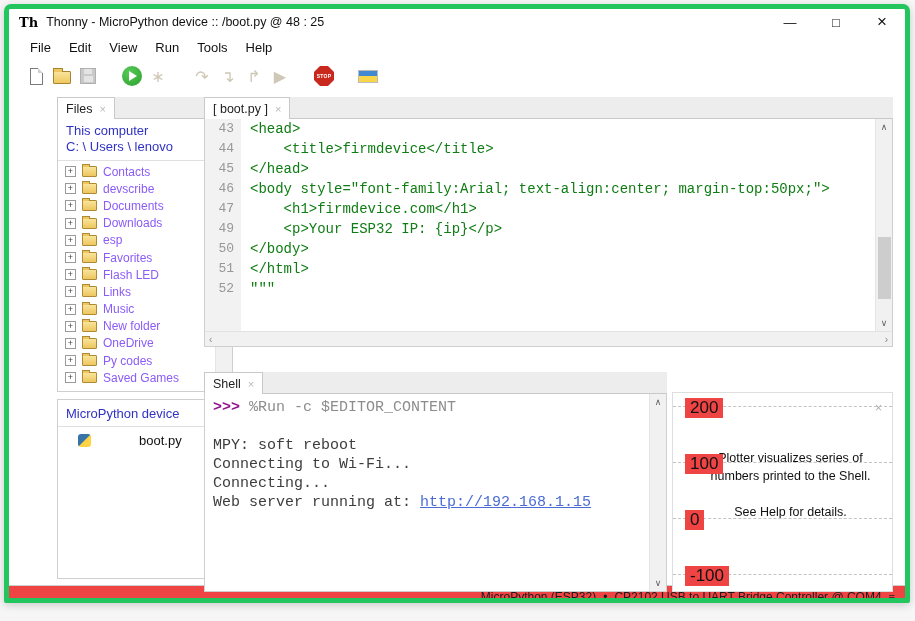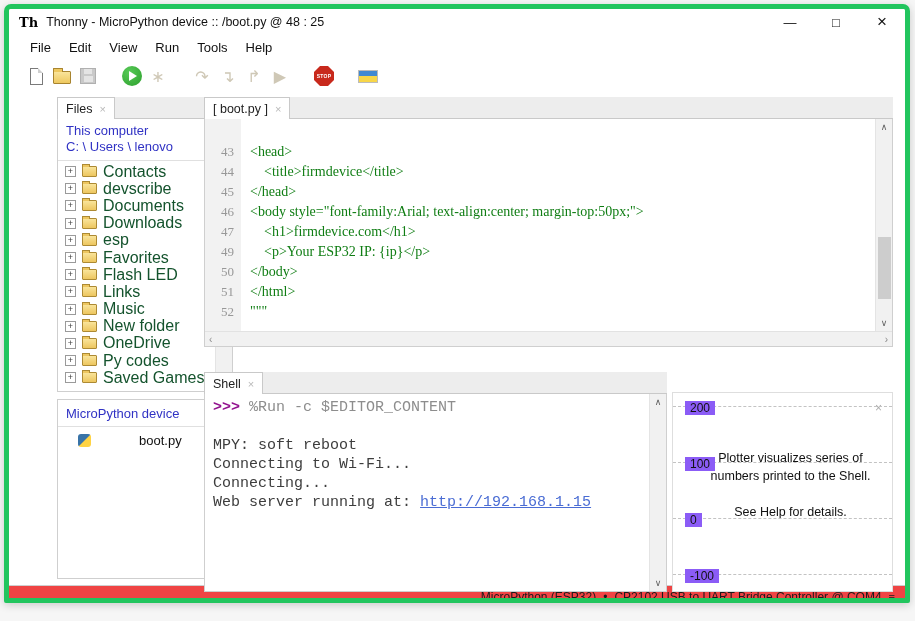--- a/index.html
+++ b/index.html
@@ -58,39 +58,39 @@
   .panel-menu { position:absolute; right:22px; top:5px; font-size:11px; font-weight:bold; color:#333; }
 
   .tree { padding-top:2px; }
   .trow { display:flex; align-items:center; height:17.2px; padding-left:7px; }
   .expander { width:11px; height:11px; border:1px solid #9a9a9a; background:#fff; color:#444;
               font-size:9px; line-height:9px; text-align:center; flex:0 0 11px; }
   .cssfolder { width:15px; height:11px; background:linear-gradient(#f9e49a,#edc65f); border:1px solid #ad8a33;
                border-radius:1px; margin:0 6px 0 6px; position:relative; flex:0 0 15px; }
   .cssfolder::before { content:""; position:absolute; left:-1px; top:-3px; width:6px; height:2px;
                        background:#edc65f; border:1px solid #ad8a33; border-bottom:none; }
-  .tlabel { font-size:16px; color:#14532d; white-space:nowrap; }
+  .tlabel { font-size:12px; color:#8b5cf6; white-space:nowrap; }
 
   .vscroll { position:absolute; top:0; right:0; bottom:0; width:17px; background:#f1f1f1; border-left:1px solid #e4e4e4; }
   .sarrow { position:absolute; left:0; width:100%; text-align:center; font-size:9px; color:#5f5f5f; }
   .sarrow.up { top:3px; } .sarrow.down { bottom:3px; }
   .sthumb { position:absolute; left:2px; width:13px; background:#cdcdcd; }
 
   .device-panel { margin-top:7px; height:180px; border:1px solid #cfcfcf; position:relative; background:#fff; }
   .dheader { padding:4px 8px; border-bottom:1px solid #e0e0e0; position:relative; }
   .file-row { display:flex; align-items:center; height:18px; padding-left:20px; margin-top:4px;gap:43px; }
   .py-icon { width:13px; height:13px; border-radius:3px; margin-right:5px;
              background:linear-gradient(135deg,#3873a7 49%,#ffd343 51%); flex:0 0 13px; }
   .flabel { font-size:13px; color:#111; }
 
   .rightcol { position:absolute; left:195px; top:4px; right:12px; height:482px; }
   .editor-body { height:228px; border:1px solid #cfcfcf; border-top:none; position:relative; background:#fff; }
   .gutter-bg { position:absolute; left:0; top:0; bottom:15px; width:36px; background:#f2f2f2; }
-  .codearea { position:absolute; left:0; top:0; right:17px; bottom:15px; overflow:hidden; padding-top:23px;
-              font-family:Liberation Serif, serif; font-size:14px; }
+  .codearea { position:absolute; left:0; top:0; right:17px; bottom:15px; overflow:hidden; padding-top:0;
+              font-family:Liberation Mono, monospace; font-size:14px; }
   .code-line { display:flex; height:20px; line-height:20px; }
   .lno { width:36px; flex:0 0 36px; text-align:right; padding-right:7px; color:#989898; background:#f2f2f2; font-size:13px; }
   .lno.current { color:#2d2d2d; font-weight:bold; }
   .ctext { padding-left:9px; white-space:pre; color:var(--code-green); }
   .caret { display:inline-block; width:0; border-left:1.5px solid #000; height:15px; vertical-align:-2px; }
   .ed-vscroll { bottom:15px; }
   .hscroll { position:absolute; left:0; right:0; bottom:0; height:15px; background:#f1f1f1; border-top:1px solid #e2e2e2; }
   .harrow { position:absolute; top:0; height:100%; display:flex; align-items:center; font-size:10px; color:#8a8a8a; }
   .harrow.left { left:4px; } .harrow.right { right:4px; }
 
@@ -99,21 +99,21 @@
   .shell-body { position:absolute; top:22px; left:0; right:0; bottom:0; border:1px solid #cfcfcf; border-top:none; background:#fff; }
   .shell-text { position:absolute; inset:4px 21px 2px 8px; font-family:"Liberation Mono",monospace;
                 font-size:15px; line-height:19px; color:#3d3d3d; overflow:hidden; }
   .sh-line { white-space:pre-wrap; }
   .prompt { color:var(--prompt-magenta); font-weight:bold; }
   .cmd { color:#8d8d8d; }
   .sh-link { color:var(--link-blue); text-decoration:underline; }
 
   .plotter { position:absolute; left:468px; top:20px; right:0; bottom:0; background:#fff; border:1px solid #dedede; }
   .ptick { position:absolute; left:0; right:0; border-top:1px dashed #c3c3c3; }
-  .ptick-label { position:relative; top:-9px; left:12px; background:#8b5cf6; padding:0 5px; font-size:12px; color:#111; display:inline-block; }
+  .ptick-label { position:relative; top:-9px; left:12px; background:#ef4444; padding:0 5px; font-size:17px; color:#111; display:inline-block; }
   .pmsg { position:absolute; left:16px; right:0; top:56px; text-align:center; font-size:12.5px; line-height:18px; color:#111; }
   .pclose { position:absolute; top:8px; right:7px; color:#ababab; font-size:12px; background:#fff; padding:0 3px; }
 
   
   .statusbar { height:23px; background:#ef4444; border-top:1px solid #cfcfcf; display:flex; align-items:center;
                justify-content:flex-end; padding-right:10px; font-size:12px; color:#1a1a1a; gap:7px; }
   .sb-menu { font-weight:bold; font-size:11px; }
 </style>
 </head>
 <body>

